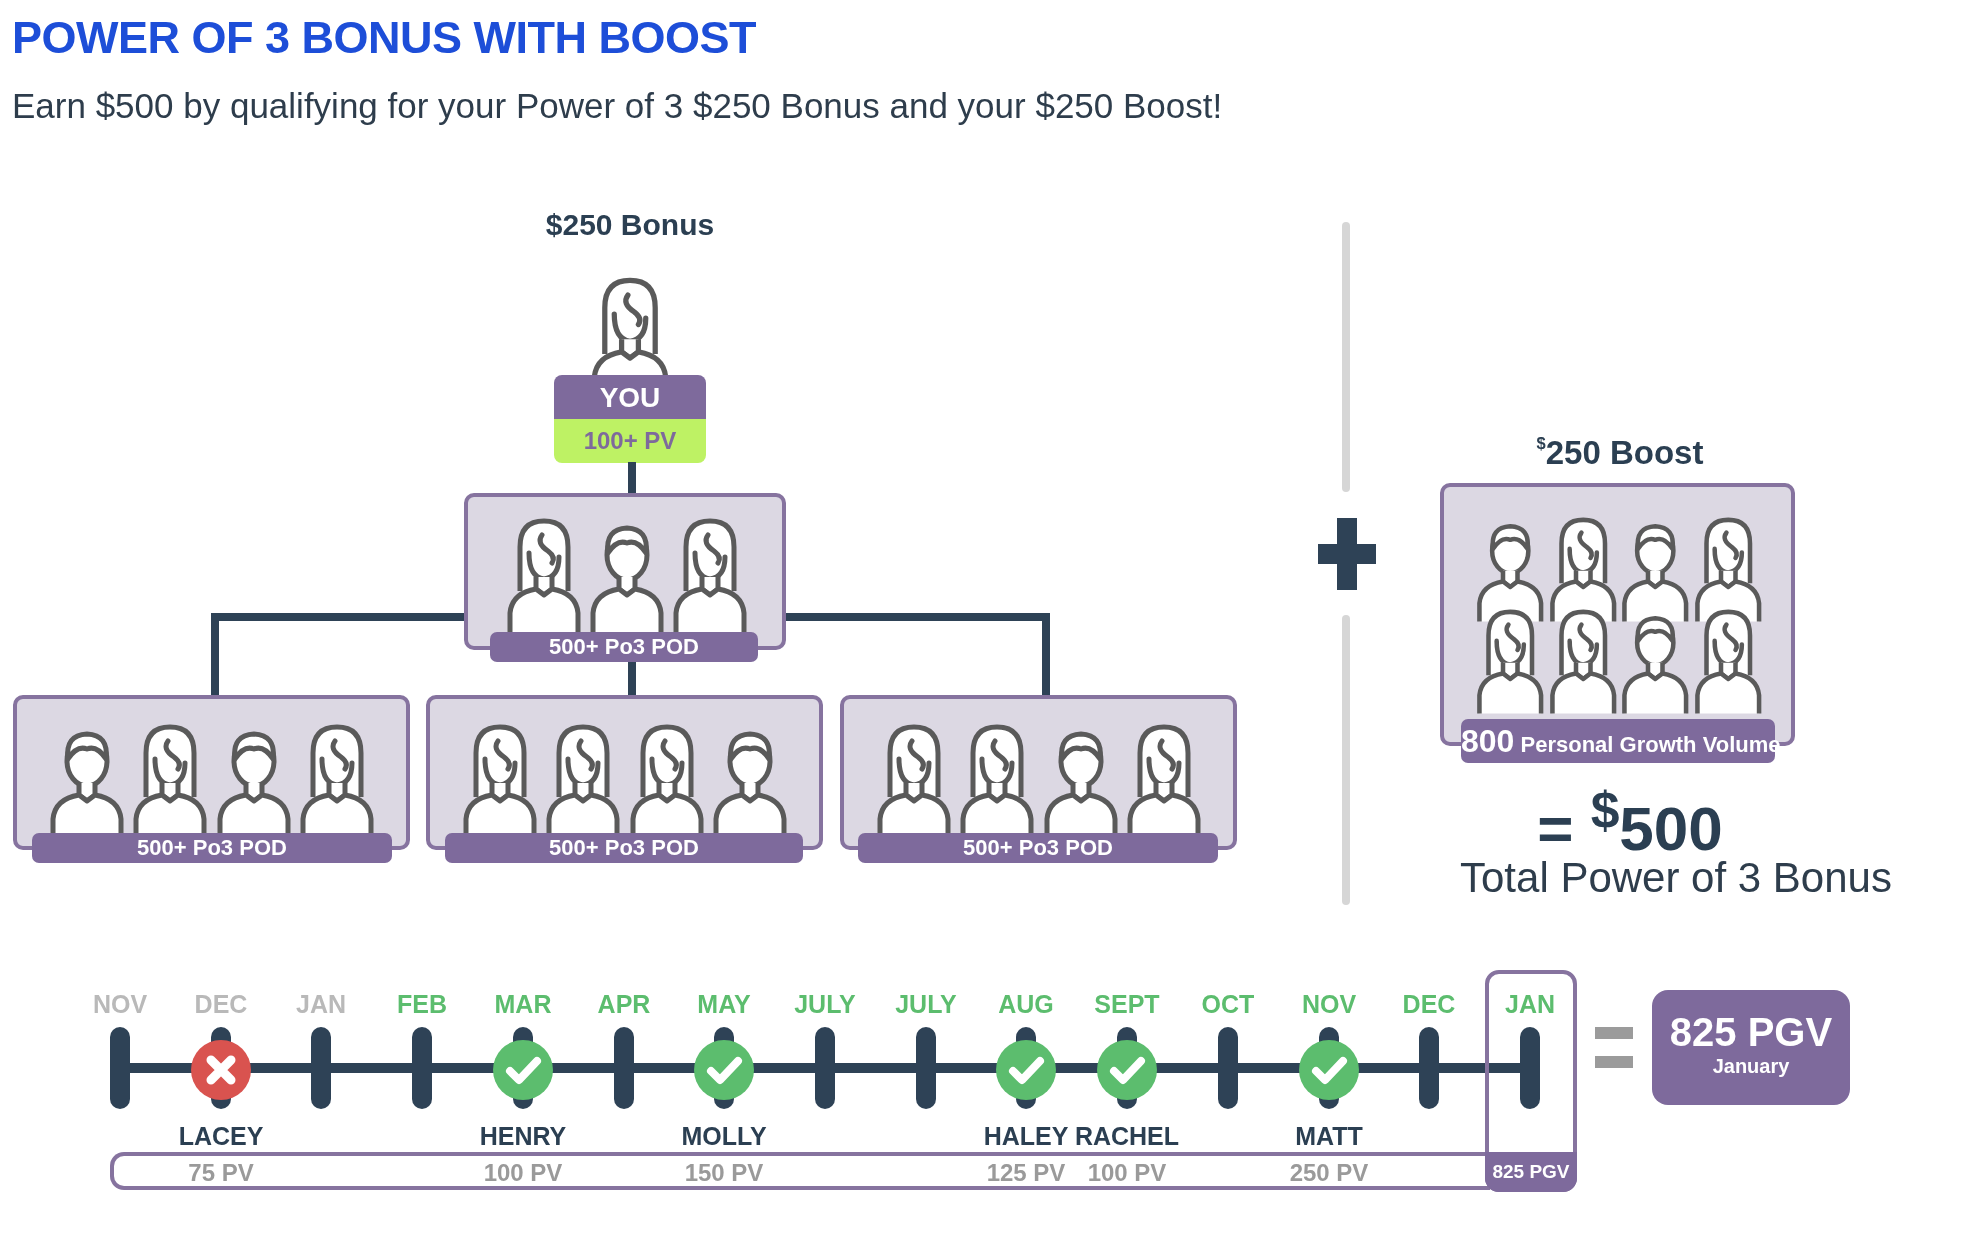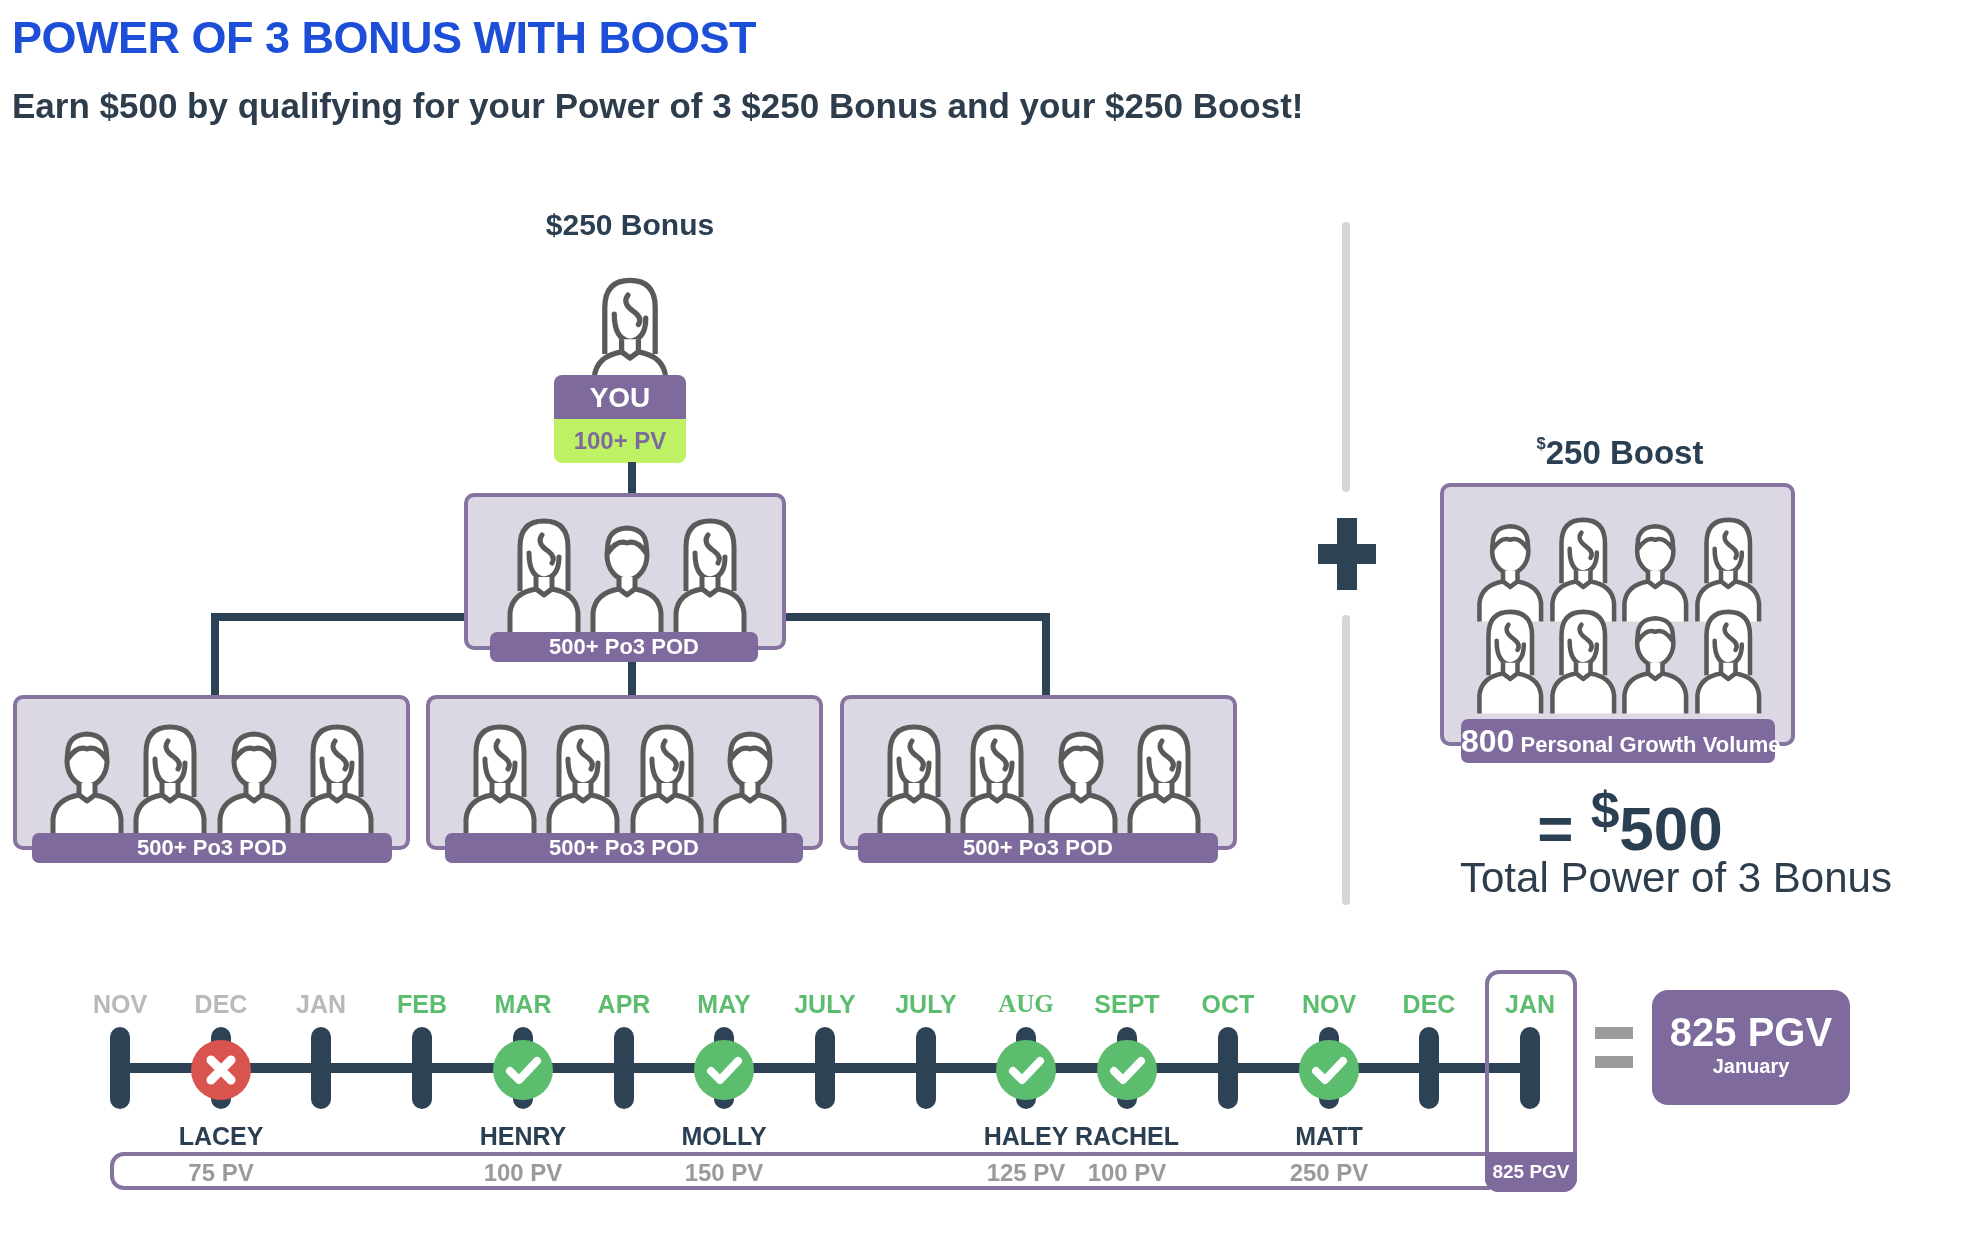--- a/index.html
+++ b/index.html
@@ -1,34 +1,34 @@
 <!DOCTYPE html>
 <html><head>
 <meta charset="utf-8">
 <style>
   html, body { margin:0; padding:0; background:#ffffff; }
   body { width:1962px; height:1260px; position:relative; overflow:hidden;
          font-family:"Liberation Sans", "DejaVu Sans", sans-serif; color:#2b3f52; }
   .abs { position:absolute; }
   #title { left:12px; top:12px; font-size:45px; font-weight:700; color:#1d4ed8; letter-spacing:-0.5px; white-space:nowrap; }
-  #subtitle { left:12px; top:86px; font-size:35px; font-weight:700; color:#2e3d4c; white-space:nowrap; }
+  #subtitle { left:12px; top:86px; font-size:35px; font-weight:400; color:#2e3d4c; white-space:nowrap; }
   .heading { font-weight:700; color:#2b3f52; white-space:nowrap; text-align:center; }
   #bonus-heading { left:480px; width:300px; top:208px; font-size:30px; }
   #boost-heading { left:1460px; width:320px; top:434px; font-size:33px; }
   #boost-heading sup, #total-amount sup { font-size:0.5em; vertical-align:0.9em; }
 
   .conn { position:absolute; background:#2e4256; }
 
   .pod { position:absolute; background:#dcd8e3; border:4px solid #86739f; border-radius:10px; box-sizing:border-box; }
   .pod-label { position:absolute; background:#7e6a9c; color:#ffffff; font-weight:700; font-size:22px;
                text-align:center; border-radius:7px; white-space:nowrap; line-height:30px; }
   .people { position:absolute; display:flex; justify-content:space-between; }
   .person { width:80px; height:120px; }
 
-  #you-box { left:554px; top:375px; width:132px; height:88px; border-radius:8px; overflow:hidden; }
+  #you-box { left:554px; top:375px; width:152px; height:88px; border-radius:8px; overflow:hidden; }
   #you-top { height:44px; background:#7e6a9c; color:#fff; font-weight:700; font-size:28px; text-align:center; line-height:46px; }
   #you-bottom { height:44px; background:#bef264; color:#7e6a9c; font-weight:700; font-size:24px; text-align:center; line-height:44px; }
 
   .divider { position:absolute; background:#d6d6d6; border-radius:4px; width:8px; }
 
   #total-eq { left:1460px; width:340px; top:780px; font-size:62px; font-weight:700; color:#2b3f52; text-align:center; white-space:nowrap; }
   #total-label { left:1460px; width:500px; top:854px; font-size:42px; color:#2e3d4c; white-space:nowrap; }
 
   .month { position:absolute; top:990px; width:100px; margin-left:-50px; text-align:center; font-weight:700; font-size:25px; }
   .tick { position:absolute; top:1027px; width:20px; margin-left:-10px; height:82px; background:#2e4256; border-radius:10px; }
@@ -302,21 +302,21 @@
     <div class="tick" style="left: 724px;"></div>
     <div class="status" style="left: 724px; background: rgb(92, 189, 110);"><svg viewBox="0 0 60 60">
         <path d="M17 31 L26 40 L44 21" fill="none" stroke="#fff" stroke-width="8" stroke-linecap="round" stroke-linejoin="round"></path>
       </svg></div>
     <div class="member-name" style="left: 724px;">MOLLY</div>
     <div class="member-pv" style="left: 724px;">150 PV</div>
     <div class="month" style="left: 825px; color: rgb(92, 189, 110);">JULY</div>
     <div class="tick" style="left: 825px;"></div>
     <div class="month" style="left: 926px; color: rgb(92, 189, 110);">JULY</div>
     <div class="tick" style="left: 926px;"></div>
-    <div class="month" style="left: 1026px; color: rgb(92, 189, 110); font-family: Liberation Serif, serif;">AUG</div>
+    <div class="month" style="left: 1026px; color: rgb(92, 189, 110);">AUG</div>
     <div class="tick" style="left: 1026px;"></div>
     <div class="status" style="left: 1026px; background: rgb(92, 189, 110);"><svg viewBox="0 0 60 60">
         <path d="M17 31 L26 40 L44 21" fill="none" stroke="#fff" stroke-width="8" stroke-linecap="round" stroke-linejoin="round"></path>
       </svg></div>
     <div class="member-name" style="left: 1026px;">HALEY</div>
     <div class="member-pv" style="left: 1026px;">125 PV</div>
     <div class="month" style="left: 1127px; color: rgb(92, 189, 110);">SEPT</div>
     <div class="tick" style="left: 1127px;"></div>
     <div class="status" style="left: 1127px; background: rgb(92, 189, 110);"><svg viewBox="0 0 60 60">
         <path d="M17 31 L26 40 L44 21" fill="none" stroke="#fff" stroke-width="8" stroke-linecap="round" stroke-linejoin="round"></path>

